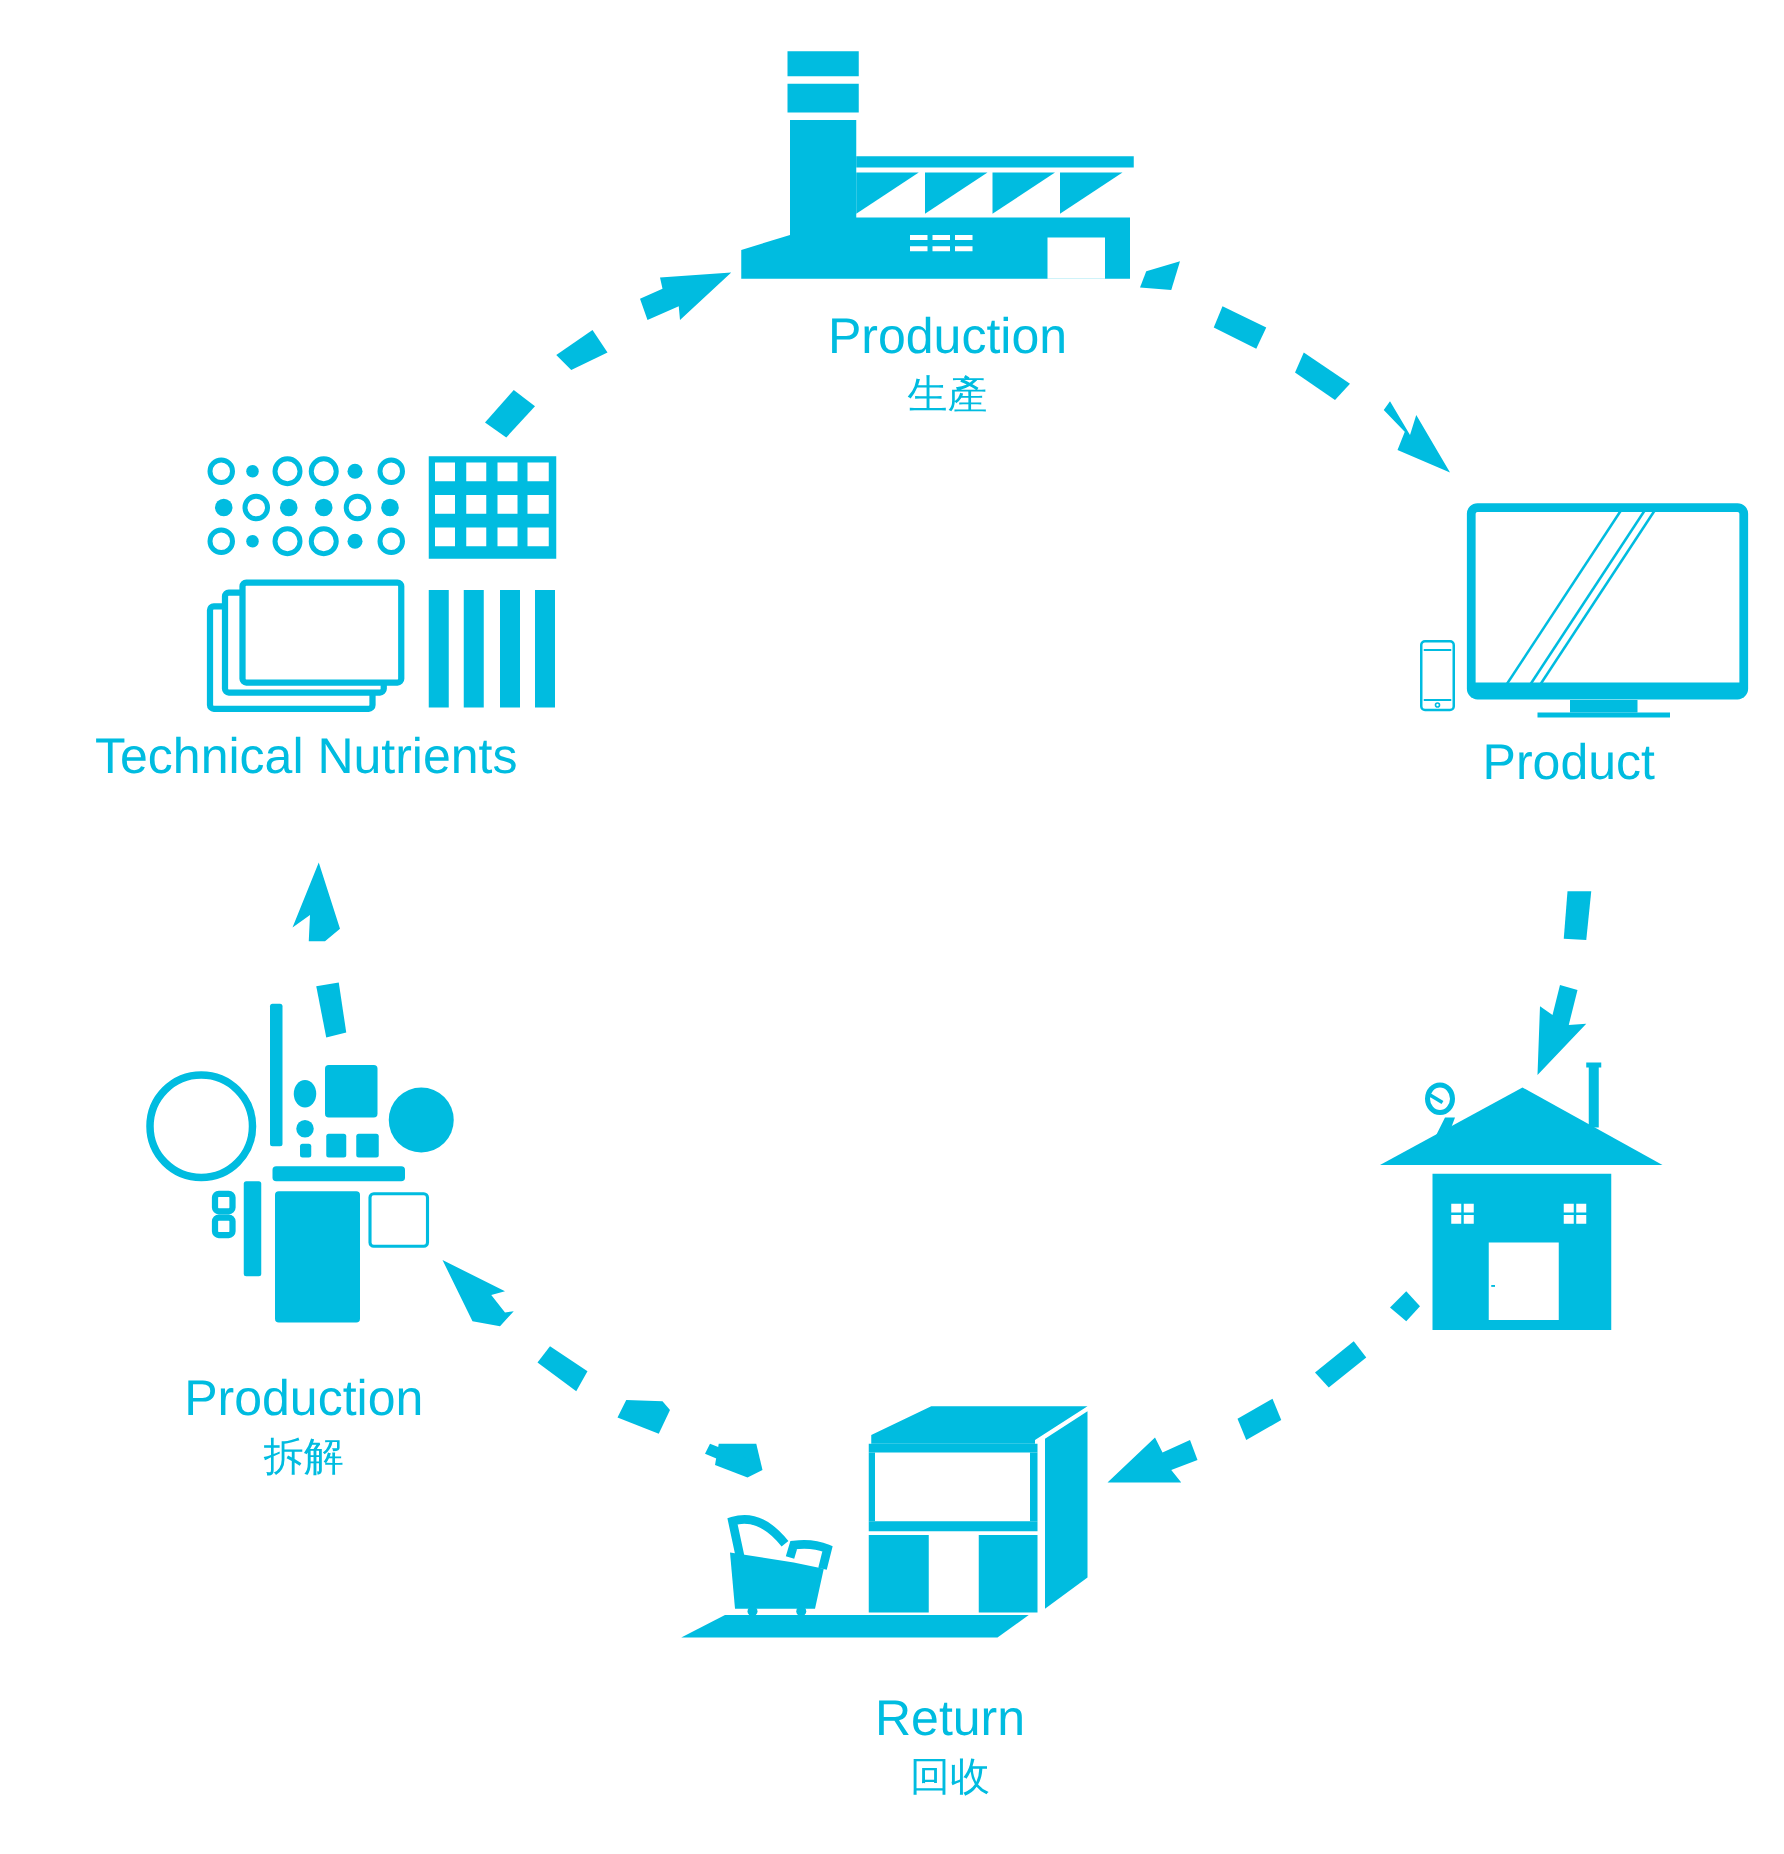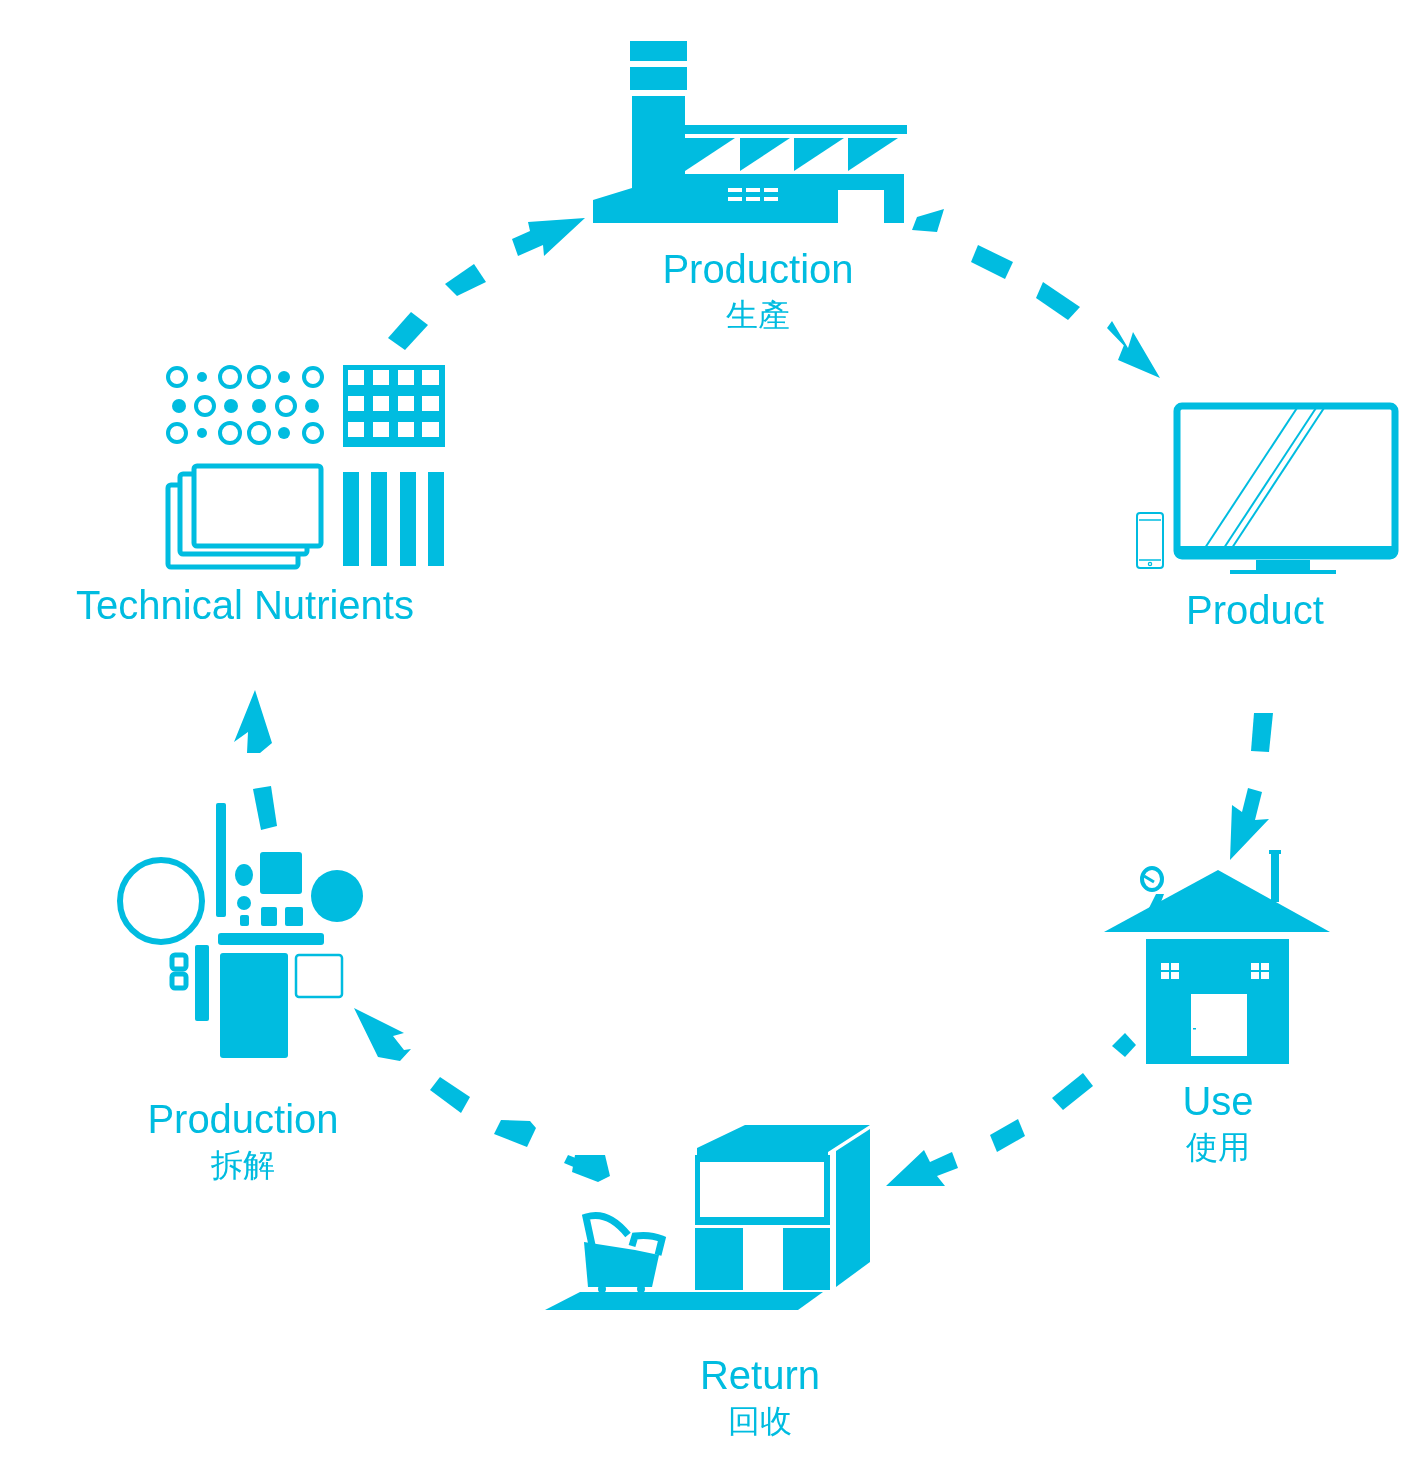--- a/index.html
+++ b/index.html
@@ -112,24 +112,20 @@
     <rect fill="#fff" x="71" y="115" width="8" height="7"></rect>
     <rect fill="#fff" x="61" y="124" width="8" height="7"></rect>
     <rect fill="#fff" x="71" y="124" width="8" height="7"></rect>
     <rect fill="#fff" x="151" y="115" width="8" height="7"></rect>
     <rect fill="#fff" x="161" y="115" width="8" height="7"></rect>
     <rect fill="#fff" x="151" y="124" width="8" height="7"></rect>
     <rect fill="#fff" x="161" y="124" width="8" height="7"></rect>
     <rect fill="#fff" x="91" y="146" width="56" height="62"></rect>
     <rect class="fill" x="93" y="180" width="3" height="1.5"></rect>
   </svg>
-  <div class="label" style="left:1130px;top:1078px;width:176px">
-    <span class="en">Use</span>
-    <span class="zh">使用</span>
-  </div>
 
   <svg class="icon" style="left:540px;top:1115px" width="340" height="200" viewBox="0 0 340 200">
     <polygon class="fill" points="157,33 205,10 330,10 288,37 288,40 157,40"></polygon>
     <polygon class="fill" points="296,36 330,14 330,147 296,172"></polygon>
     <rect class="fill" x="155" y="40" width="135" height="7"></rect>
     <rect class="fill" x="155" y="47" width="5" height="55"></rect>
     <rect class="fill" x="284" y="47" width="6" height="55"></rect>
     <rect class="fill" x="155" y="102" width="135" height="8"></rect>
     <rect class="fill" x="155" y="113" width="48" height="62"></rect>
     <rect class="fill" x="243" y="113" width="47" height="62"></rect>

